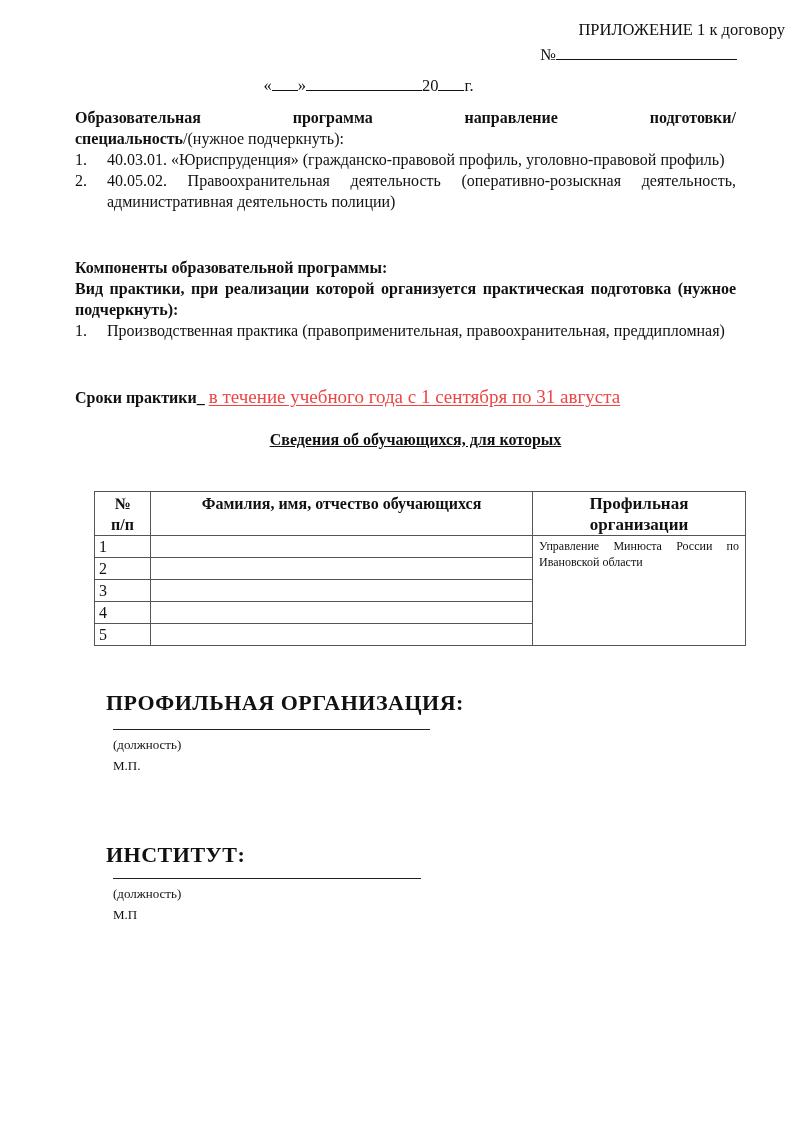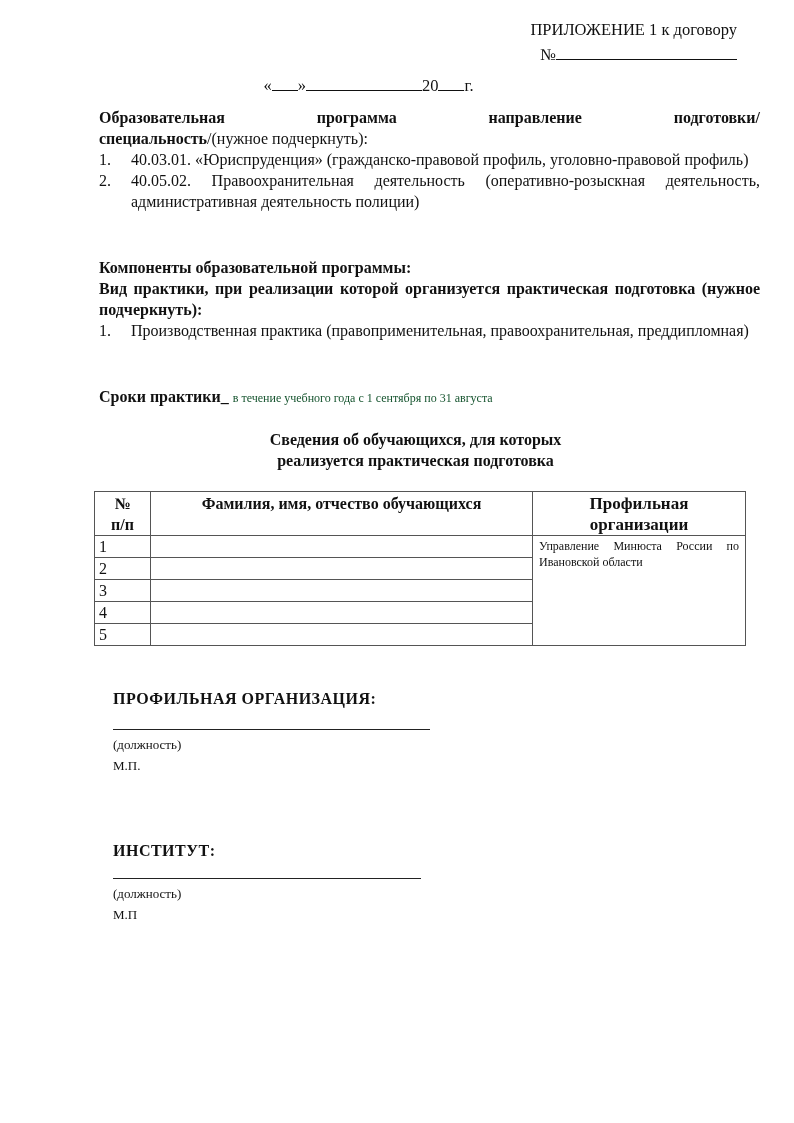--- a/index.html
+++ b/index.html
@@ -5,52 +5,52 @@
     html, body { margin: 0; padding: 0; background: #ffffff; }
     body {
       width: 794px; height: 1123px; position: relative; overflow: hidden;
       font-family: "Liberation Serif", "DejaVu Serif", serif;
       color: #111111;
     }
     .abs { position: absolute; }
     .appendix { left: 0; width: 737px; text-align: right; font-size: 16.5px; line-height: 20px; }
     .fill { display: inline-block; border-bottom: 1px solid #111; height: 15px; vertical-align: baseline; }
 
-    .section { left: 99px; width: 661px; font-size: 16px; line-height: 21px; }
+    .section { left: 75px; width: 661px; font-size: 16px; line-height: 21px; }
     .justify { text-align: justify; text-align-last: justify; }
     .nolast { text-align-last: left; }
     b { font-weight: bold; }
     .list-item { display: flex; }
     .list-num { width: 24px; flex: 0 0 24px; }
     .list-text { flex: 1; text-align: justify; margin-left: 8px; }
 
-    .underline-val { font-size: 12px; text-underline-offset: 2px; color: #14532d; }
+    .underline-val { font-size: 19px; text-decoration: underline; text-underline-offset: 2px; color: #ef4444; }
 
-    .tbl-title { left: 85px; width: 661px; text-align: center; font-size: 16px; line-height: 21px; font-weight: bold; }
+    .tbl-title { left: 85px; width: 661px; text-align: center; font-size: 16px; line-height: 21px; font-weight: bold; text-decoration: underline; }
 
     table.students {
       position: absolute; left: 94px; top: 491px; width: 652px;
       border-collapse: collapse; font-size: 16px;
     }
     table.students td, table.students th {
       border: 1px solid #555; padding: 0 4px; vertical-align: top;
     }
     table.students th { font-weight: bold; line-height: 21px; height: 42px; text-align: center; padding-top: 1px; }
     table.students td.num { width: 47px; height: 21px; line-height: 21px; padding: 0 4px; font-size: 16px; }
     table.students td.name { width: 373px; padding: 0; }
     table.students td.org { font-size: 12px; line-height: 16px; text-align: justify; padding: 2px 6px; margin-top: 16px; }
 
-    .sign-head { left: 113px; font-size: 16px; font-weight: bold; letter-spacing: 0.5px; }
+    .sign-head { left: 106px; font-size: 22px; font-weight: bold; letter-spacing: 0.5px; }
     .sign-line { left: 113px; border-bottom: 1px solid #222; height: 0; }
     .sign-text { left: 113px; font-size: 13px; line-height: 21px; }
   </style>
 </head>
 <body>
 
-<div class="abs appendix" style="top:20px;">
+<div class="abs appendix" style="top:20px;padding-left:48px;">
   <span>ПРИЛОЖЕНИЕ 1 к договору</span>
 </div>
 <div class="abs appendix" style="top:44px;">
   <span>№</span><span class="fill" style="width:181px;"></span>
 </div>
 <div class="abs appendix" style="top:75px;text-align:center;">
   <span>«</span><span class="fill" style="width:26px;"></span><span>»</span><span class="fill" style="width:116px;"></span><span>20</span><span class="fill" style="width:26px;"></span><span>г.</span>
 </div>
 
 <div class="abs section" style="top:107px;">
@@ -77,21 +77,20 @@
   </div>
 </div>
 
 <div class="abs section" style="top:386px;">
   <b>Сроки практики</b><b>_</b>
   <span class="underline-val">в течение учебного года с 1 сентября по 31 августа</span>
 </div>
 
 <div class="abs tbl-title" style="top:429px;">
   <div>Сведения об обучающихся, для которых</div>
-  <div>реализуется практическая подготовка</div>
 </div>
 
 <table class="students">
   <thead>
     <tr>
       <th style="width:47px;">
         <div>№</div>
         <div>п/п</div>
       </th>
       <th style="width:373px;">Фамилия, имя, отчество обучающихся</th>

